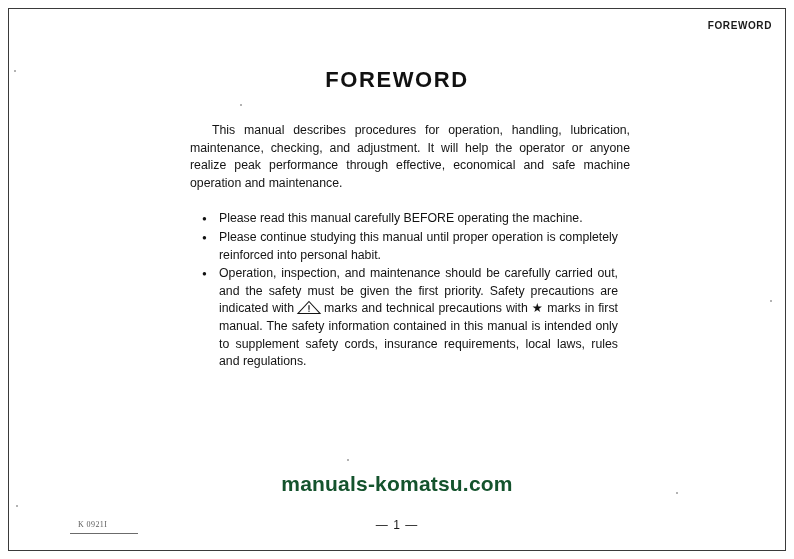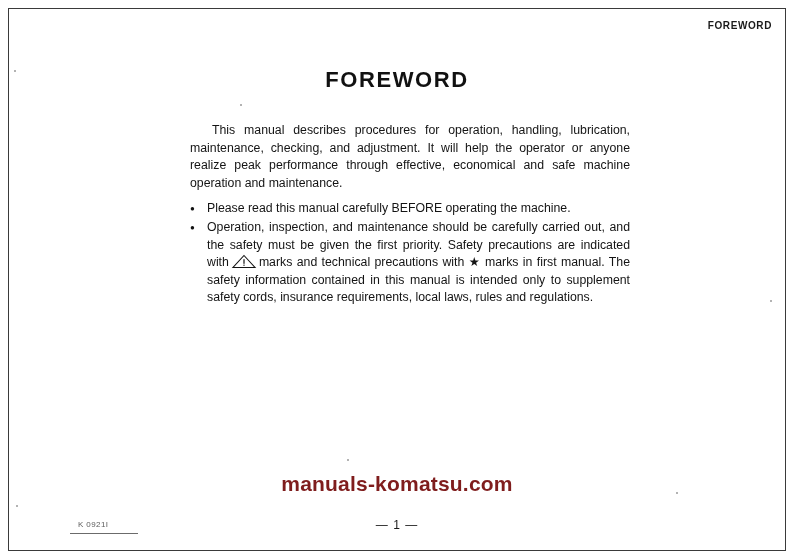--- a/index.html
+++ b/index.html
@@ -58,26 +58,26 @@
     left: 190px;
     top: 122px;
     width: 440px;
     font-size: 12.3px;
     line-height: 17.6px;
     color: #141414;
   }
   .para {
     text-align: justify;
     text-justify: inter-word;
-    margin: 0 0 8px 0;
+    margin: 0 0 18px 0;
     text-indent: 22px;
   }
   ul.bullets {
     list-style: none;
-    margin: 0;
+    margin: 12px;
     padding: 0;
   }
   ul.bullets > li {
     position: relative;
     padding-left: 17px;
     margin-top: 1px;
     text-align: justify;
     text-justify: inter-word;
   }
   ul.bullets > li::before {
@@ -98,40 +98,40 @@
   }
   .watermark {
     position: absolute;
     left: 0;
     right: 0;
     top: 472px;
     text-align: center;
     font-size: 21px;
     font-weight: bold;
     letter-spacing: 0.2px;
-    color: #7f1d1d;
+    color: #14532d;
   }
   .page-number {
     position: absolute;
     left: 0;
     right: 0;
     top: 518px;
     text-align: center;
     font-size: 12px;
     color: #1a1a1a;
     letter-spacing: 1px;
   }
   .doc-code {
     position: absolute;
     left: 78px;
     top: 520px;
     font-size: 8px;
     color: #5c5c5c;
     letter-spacing: 0.4px;
-    font-family: Liberation Sans, sans-serif;
+    font-family: Liberation Serif, serif;
   }
   .code-rule {
     position: absolute;
     left: 70px;
     top: 533px;
     width: 68px;
     height: 1px;
     background: #6b6b6b;
   }
   .speck {
@@ -162,20 +162,23 @@
 
   <div class="content">
 
     <p class="para">This manual describes procedures for operation, handling, lubrication, maintenance, checking, and adjustment. It will help the operator or anyone realize peak performance through effective, economical and safe machine operation and maintenance.</p>
 
     <ul class="bullets">
       <li>
         <span>Please read this manual carefully BEFORE operating the machine.</span>
       </li>
       <li>
+        <span>Please continue studying this manual until proper operation is completely reinforced into personal habit.</span>
+      </li>
+      <li>
         <span>Operation, inspection, and maintenance should be carefully carried out, and the safety must be given the first priority. Safety precautions are indicated with</span><span class="warn-icon"><svg width="26" height="15" viewBox="0 0 26 15">
               <polygon points="13,1.5 24,13.5 2,13.5" fill="none" stroke="#141414" stroke-width="1.1"></polygon>
               <rect x="12.4" y="5.2" width="1.2" height="4.6" fill="#141414"></rect>
               <rect x="12.4" y="10.6" width="1.2" height="1.2" fill="#141414"></rect>
             </svg></span><span>marks and technical precautions with ★ marks in first manual. The safety information contained in this manual is intended only to supplement safety cords, insurance requirements, local laws, rules and regulations.</span>
       </li>
     </ul>
 
   </div>
 

